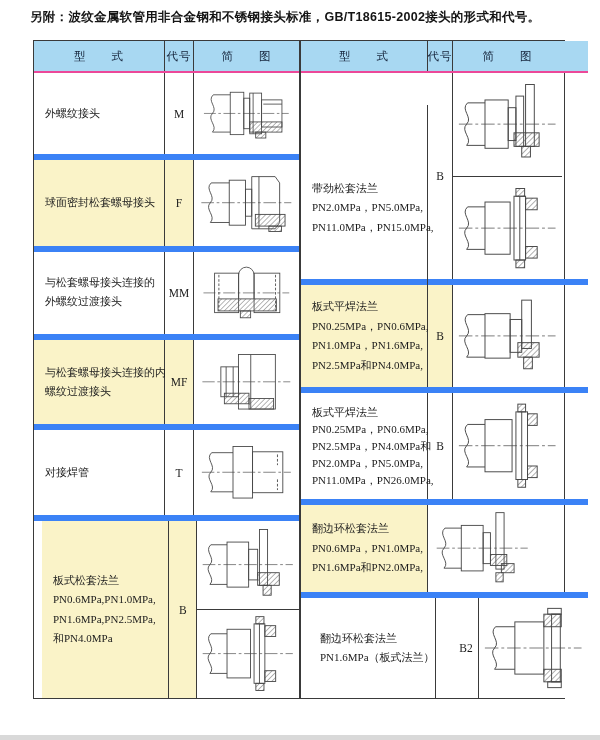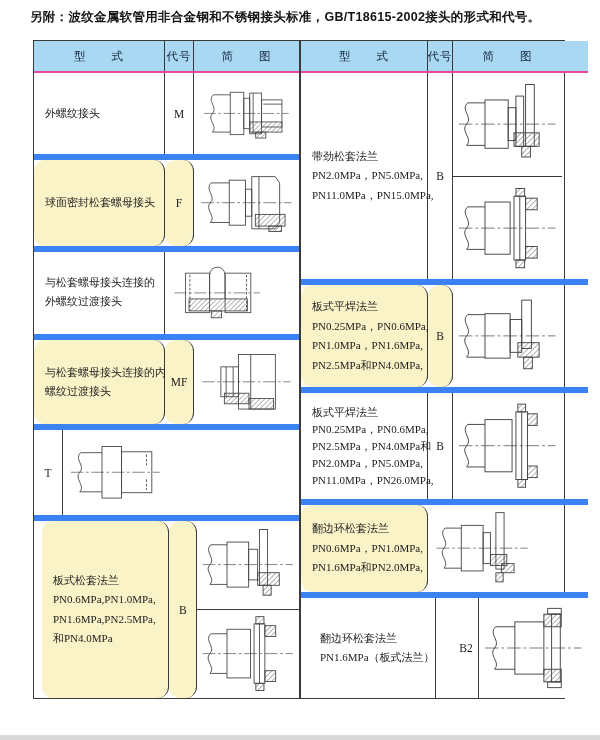--- a/index.html
+++ b/index.html
@@ -43,21 +43,21 @@
   .c-label div{white-space:nowrap;}
   .c-code{
     border-right:1px solid #3a3a3a;
     display:flex;align-items:center;justify-content:center;
     font-size:11.5px;color:#1c1c1c;
   }
   .c-diag{display:flex;flex-direction:column;background:#fff;}
   .subdiag{flex:1;display:flex;align-items:center;justify-content:center;overflow:hidden;}
   .subdiag + .subdiag{border-top:1px solid #3a3a3a;}
   .subdiag svg{width:94%;height:90%;display:block;}
-  .hl{background:var(--hl-bg,#faf3c8);border-radius:11px;}
+  .hl{background:var(--hl-bg,#faf3c8);}
   .bottom-edge{
     position:absolute;left:0;right:0;bottom:0;height:5px;background:#d9d9d9;
   }
 </style>
 </head>
 <body>
 
 <div class="title">另附：波纹金属软管用非合金钢和不锈钢接头标准，GB/T18615-2002接头的形式和代号。</div>
 
 <div class="tbl">
@@ -125,20 +125,21 @@
               </g>
   </svg>
           </div>
         </div>
       </div>
       <div class="row" style="height: 88px;">
         <div class="cell c-label" style="width: 131px; line-height: 19.5px; font-family: Liberation Mono, monospace;">
           <div>与松套螺母接头连接的</div>
           <div>外螺纹过渡接头</div>
         </div>
+        <div class="cell c-code" style="width: 29px;">MM</div>
         <div class="cell c-diag" style="width: 105px;">
           <div class="subdiag">
             <svg viewBox="0 0 106 86" preserveAspectRatio="xMidYMid meet">
     <defs>
                 <pattern id="ht3" patternUnits="userSpaceOnUse" width="4" height="4" patternTransform="rotate(45)">
       <line x1="0" y1="0" x2="0" y2="4" stroke="#5a5a5a" stroke-width="1"></line>
                 </pattern>
               </defs>
     <line x1="3" y1="43" x2="103" y2="43" stroke="#565656" stroke-width="0.8" stroke-dasharray="14 3 3 3"></line>
     <g fill="none" stroke="#474747" stroke-width="1">
@@ -176,20 +177,23 @@
                 <rect x="44" y="12" width="42" height="62"></rect>
                 <line x1="58" y1="12" x2="58" y2="74"></line>
                 <rect x="28" y="56" width="28" height="12" fill="url(#ht4)" stroke="#474747"></rect>
                 <rect x="56" y="62" width="28" height="12" fill="url(#ht4)" stroke="#474747"></rect>
               </g>
   </svg>
           </div>
         </div>
       </div>
       <div class="row" style="height: 91px;">
+        <div class="cell c-label" style="width: 131px; line-height: 19.5px;">
+          <div>对接焊管</div>
+        </div>
         <div class="cell c-code" style="width: 29px;">T</div>
         <div class="cell c-diag" style="width: 105px;">
           <div class="subdiag">
             <svg viewBox="0 0 106 86" preserveAspectRatio="xMidYMid meet">
     <defs>
                 <pattern id="ht5" patternUnits="userSpaceOnUse" width="4" height="4" patternTransform="rotate(45)">
       <line x1="0" y1="0" x2="0" y2="4" stroke="#5a5a5a" stroke-width="1"></line>
                 </pattern>
               </defs>
     <line x1="3" y1="43" x2="103" y2="43" stroke="#565656" stroke-width="0.8" stroke-dasharray="14 3 3 3"></line>
@@ -261,21 +265,21 @@
       </div>
     </div>
   <div class="mid-gap"></div>
   <div class="half half-right">
       <div class="hrow">
         <div class="hcell" style="width: 127px; border-right: 1px solid rgb(58, 58, 58);">型　　式</div>
         <div class="hcell" style="width: 25px; border-right: 1px solid rgb(58, 58, 58);">代号</div>
         <div class="hcell" style="width: 109px;">简　　图</div>
       </div>
       <div class="row" style="height: 212px;">
-        <div class="cell c-label" style="width: 127px; line-height: 19.5px;">
+        <div class="cell c-label" style="width: 127px; line-height: 19.5px; margin-top: 32px;">
           <div>带劲松套法兰</div>
           <div>PN2.0MPa，PN5.0MPa,</div>
           <div>PN11.0MPa，PN15.0MPa,</div>
         </div>
         <div class="cell c-code" style="width: 25px;">B</div>
         <div class="cell c-diag" style="width: 109px;">
           <div class="subdiag">
             <svg viewBox="0 0 106 86" preserveAspectRatio="xMidYMid meet">
     <defs>
                 <pattern id="ht8" patternUnits="userSpaceOnUse" width="4" height="4" patternTransform="rotate(45)">

